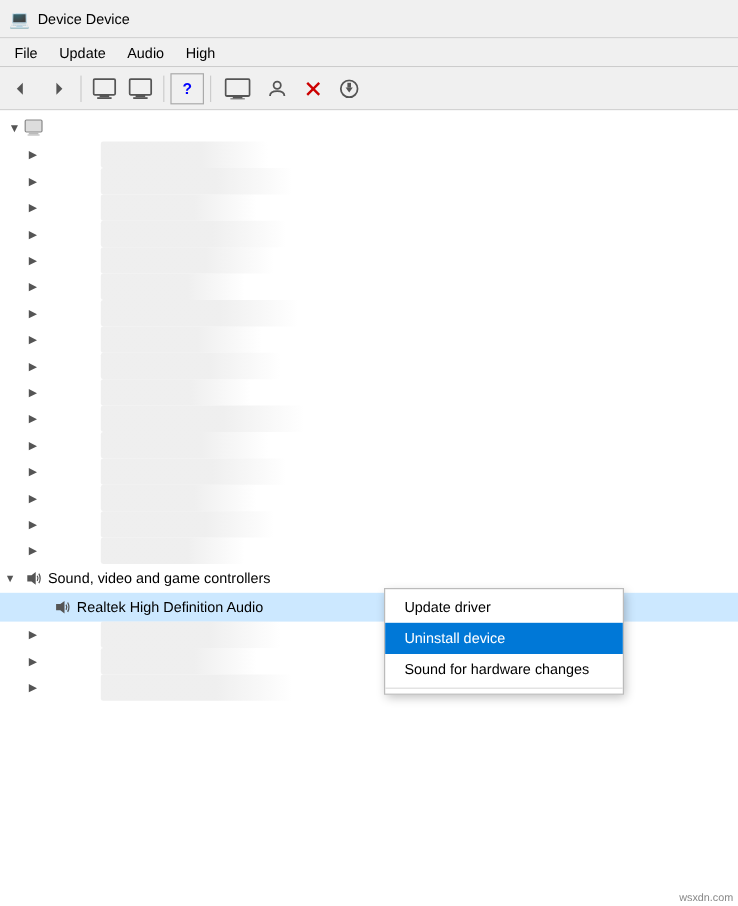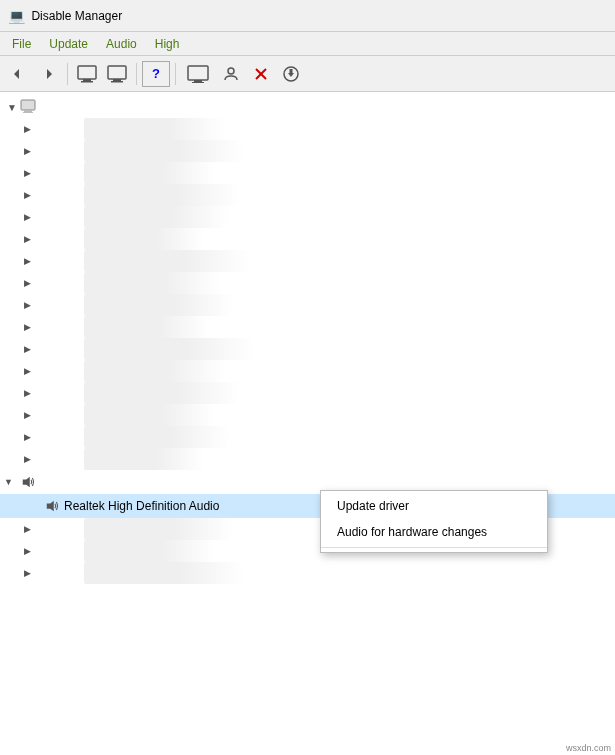--- a/index.html
+++ b/index.html
@@ -36,21 +36,21 @@
       display: flex;
       gap: 2px;
       height: 24px;
       align-items: center;
       border-bottom: 1px solid #ccc;
     }
     .menu-item {
       padding: 2px 8px;
       font-size: 12px;
       cursor: pointer;
-      color: #4d7c0f;
+      color: #000000;
     }
 
     
     .toolbar {
       background: #f0f0f0;
       border-bottom: 1px solid #ccc;
       padding: 3px 4px;
       display: flex;
       align-items: center;
       gap: 2px;
@@ -165,21 +165,21 @@
     }
 
     
     .context-menu {
       position: absolute;
       left: 320px;
       top: 490px;
       background: #fff;
       border: 1px solid #bbb;
       box-shadow: 2px 3px 8px rgba(0,0,0,0.25);
-      width: 228px;
+      width: 200px;
       z-index: 100;
       padding: 2px 0;
     }
     .ctx-item {
       padding: 6px 16px;
       font-size: 12px;
       cursor: pointer;
       color: #000;
       display: flex;
       align-items: center;
@@ -210,21 +210,21 @@
     .speaker-svg {
       width: 14px;
       height: 14px;
     }
   </style>
 </head>
 <body>
 
 <div class="title-bar">
   <span style="font-size:14px;">💻</span>
-  <span class="title-bar-text">Disable Manager</span>
+  <span class="title-bar-text">Device Device</span>
 </div>
 
 <div class="menu-bar">
   <span class="menu-item">File</span>
   <span class="menu-item">Update</span>
   <span class="menu-item">Audio</span>
   <span class="menu-item">High</span>
 </div>
 
 <div class="toolbar">
@@ -407,20 +407,21 @@
 
     <div class="sound-row">
       <span style="width:16px;font-size:9px;color:#555;">▼</span>
       <span style="width:16px;height:16px;margin-right:4px;display:flex;align-items:center;justify-content:center;">
         <svg class="speaker-svg" viewBox="0 0 16 16">
           <polygon points="2,5 6,5 10,2 10,14 6,11 2,11" fill="#555" stroke="none"></polygon>
           <path d="M11.5,5.5 Q13,8 11.5,10.5" fill="none" stroke="#555" stroke-width="1.2"></path>
           <path d="M13,3.5 Q15.5,8 13,12.5" fill="none" stroke="#555" stroke-width="1.2"></path>
         </svg>
       </span>
+      <span class="tree-label">Sound, video and game controllers</span>
     </div>
 
     <div class="realtek-row">
       <span style="width:16px;height:16px;margin-right:4px;display:flex;align-items:center;justify-content:center;">
         <svg class="speaker-svg" viewBox="0 0 16 16">
           <polygon points="2,5 6,5 10,2 10,14 6,11 2,11" fill="#555" stroke="none"></polygon>
           <path d="M11.5,5.5 Q13,8 11.5,10.5" fill="none" stroke="#555" stroke-width="1.2"></path>
           <path d="M13,3.5 Q15.5,8 13,12.5" fill="none" stroke="#555" stroke-width="1.2"></path>
         </svg>
       </span>
@@ -445,19 +446,22 @@
       </div>
     </div>
 
   </div>
 </div>
 
 <div class="context-menu">
   <div class="ctx-item">
     <span>Update driver</span>
   </div>
+  <div class="ctx-item active">
+    <span>Uninstall device</span>
+  </div>
   <div class="ctx-item">
-    <span>Audio for hardware changes</span>
+    <span>Sound for hardware changes</span>
   </div>
   <div class="ctx-separator"></div>
 </div>
 
 <div class="watermark">wsxdn.com</div>
 
 </body></html>

